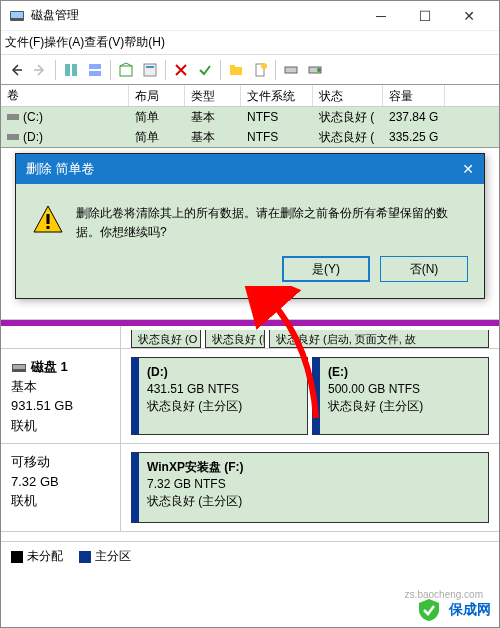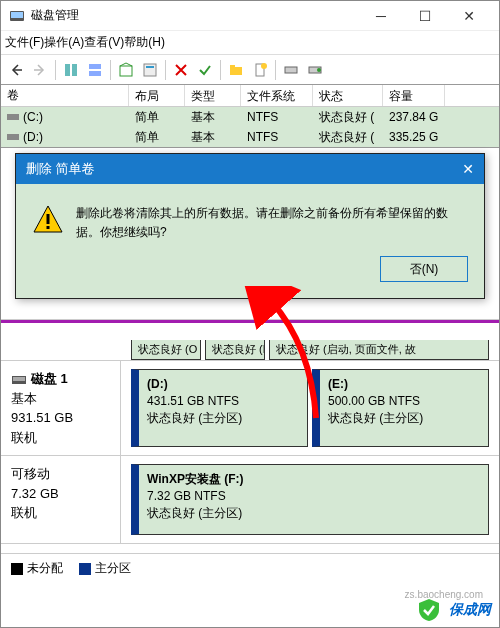--- a/index.html
+++ b/index.html
@@ -32,21 +32,21 @@
     .vol-icon { width: 12px; height: 12px; }
     
     .disk-area { padding: 0; }
     .disk-block { display: flex; border-top: 1px solid #ccc; min-height: 88px; }
     .disk-info { width: 120px; padding: 8px 10px; border-right: 1px solid #ccc; font-size: 13px; line-height: 1.5; position: relative; }
     .disk-info .disk-icon { width: 16px; height: 16px; display: inline-block; vertical-align: middle; margin-right: 4px; }
     .disk-parts { flex: 1; display: flex; gap: 4px; padding: 8px 10px; }
     .part { background: #d5e8d4; border: 1px solid #333; border-left: 8px solid #09348b; padding: 6px 8px; font-size: 12px; line-height: 1.4; flex: 1; }
     .part b { font-weight: bold; }
     
-    .disk0-occluded { height: 40px; border-top: 3px solid #a21caf; display: flex; align-items: flex-end; }
+    .disk0-occluded { height: 28px; border-top: 6px solid #a21caf; display: flex; }
     .disk0-occluded .di { width: 120px; border-right: 1px solid #ccc; }
     .disk0-occluded .pts { flex: 1; padding: 4px 10px 0; display: flex; gap: 4px; }
     .disk0-occluded .pt { background: #d5e8d4; border: 1px solid #333; border-top: none; flex: 1; font-size: 11px; padding: 2px 6px; overflow: hidden; white-space: nowrap; }
     
     .unalloc-area { height: 10px; border-top: 1px solid #ccc; }
     
     .legend { border-top: 1px solid #ccc; padding: 6px 10px; display: flex; gap: 16px; font-size: 12px; align-items: center; }
     .leg-sw { width: 12px; height: 12px; display: inline-block; margin-right: 4px; vertical-align: middle; }
     
     .dialog { position: absolute; left: 14px; top: 152px; width: 470px; background: #f0abfc; border: 1px solid #222; box-shadow: 2px 2px 8px rgba(0,0,0,0.3); }
@@ -55,21 +55,21 @@
     .dialog-title .dclose { color: #fff; font-size: 14px; }
     .dialog-body { background: #d5e8d4; padding: 20px 16px 14px; display: flex; gap: 12px; }
     .dialog-body .warn-icon { width: 32px; height: 32px; flex-shrink: 0; }
     .dialog-body .msg { font-size: 12px; line-height: 1.6; }
     .dialog-btns { background: #d5e8d4; padding: 0 16px 16px; display: flex; justify-content: flex-end; gap: 10px; }
     .dialog-btns button { width: 88px; height: 26px; background: #d5e8d4; border: 1px solid #1979ca; font-size: 12px; }
     .dialog-btns button.primary { border: 2px solid #1979ca; }
     
     .arrow { position: absolute; left: 220px; top: 285px; pointer-events: none; z-index: 50; }
     
-    .watermark { position: absolute; right: 8px; bottom: 6px; display: flex; align-items: center; gap: 10px; font-size: 14px; font-weight: bold; color: #0066cc; font-style: italic; }
+    .watermark { position: absolute; right: 8px; bottom: 6px; display: flex; align-items: center; gap: 10px; font-size: 14px; font-weight: bold; color: #0066cc; }
     .watermark .shield { width: 20px; height: 22px; }
     .tr-wm { position: absolute; right: 16px; top: 588px; font-size: 10px; color: #aaa; }
   </style>
 </head>
 <body>
 
 <div class="titlebar">
   <svg class="app-icon" viewBox="0 0 16 16">
       <rect x="1" y="3" width="14" height="10" fill="#555" rx="1"></rect>
       <rect x="2" y="4" width="12" height="6" fill="#9cf"></rect>
@@ -270,20 +270,21 @@
   </div>
   <div class="dialog-body">
     <svg class="warn-icon" viewBox="0 0 32 32">
       <path d="M16 2 L30 28 L2 28 Z" fill="#ffcc00" stroke="#000" stroke-width="1"></path>
       <rect x="14.5" y="10" width="3" height="10" fill="#000"></rect>
       <rect x="14.5" y="22" width="3" height="3" fill="#000"></rect>
     </svg>
     <div class="msg">删除此卷将清除其上的所有数据。请在删除之前备份所有希望保留的数据。你想继续吗?</div>
   </div>
   <div class="dialog-btns">
+    <button class="primary">是(Y)</button>
     <button>否(N)</button>
   </div>
 </div>
 
 <svg class="arrow" width="120" height="140" viewBox="0 0 120 140">
   <defs>
       <marker id="ah" markerWidth="10" markerHeight="10" refX="2" refY="5" orient="auto">
         <path d="M0 0 L10 5 L0 10 Z" fill="#ff0000"></path>
       </marker>
     </defs>

